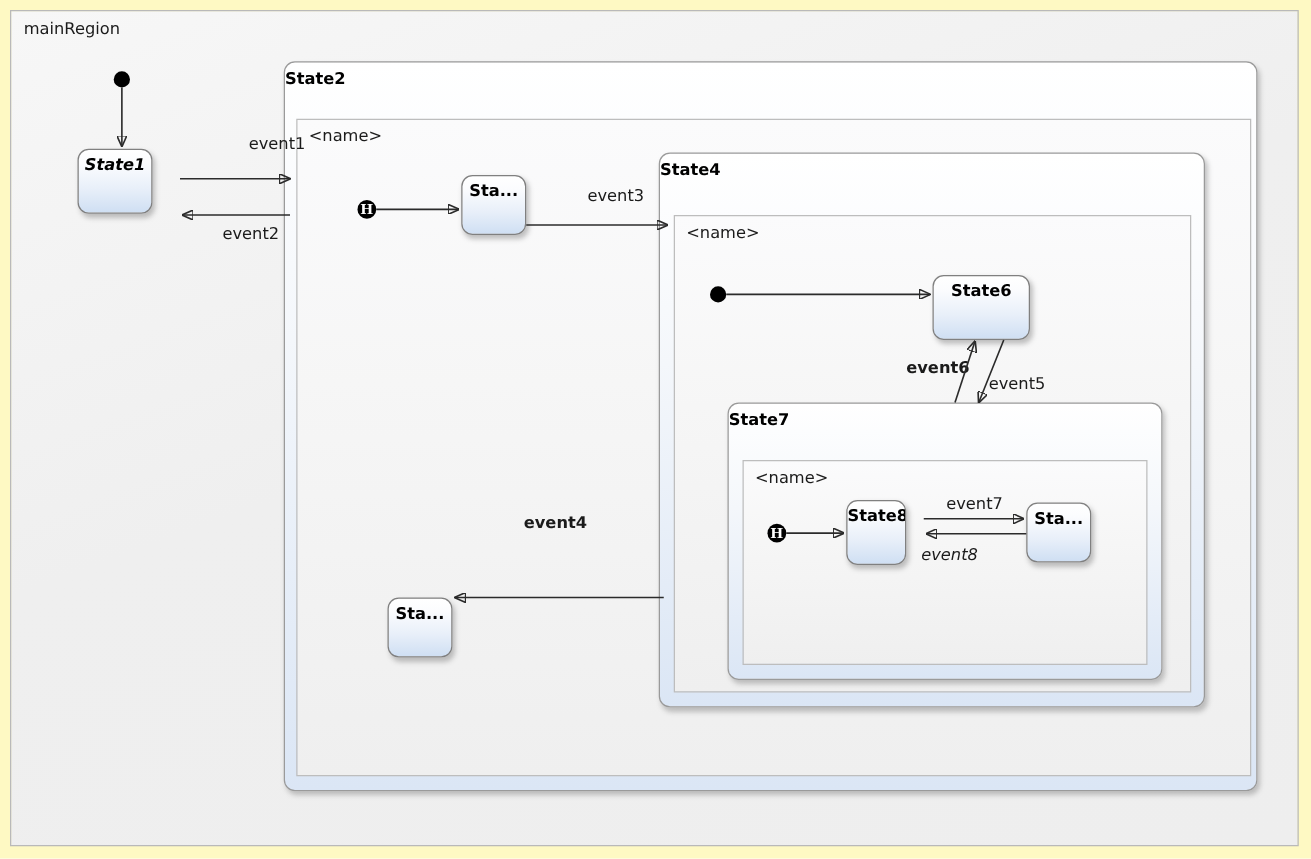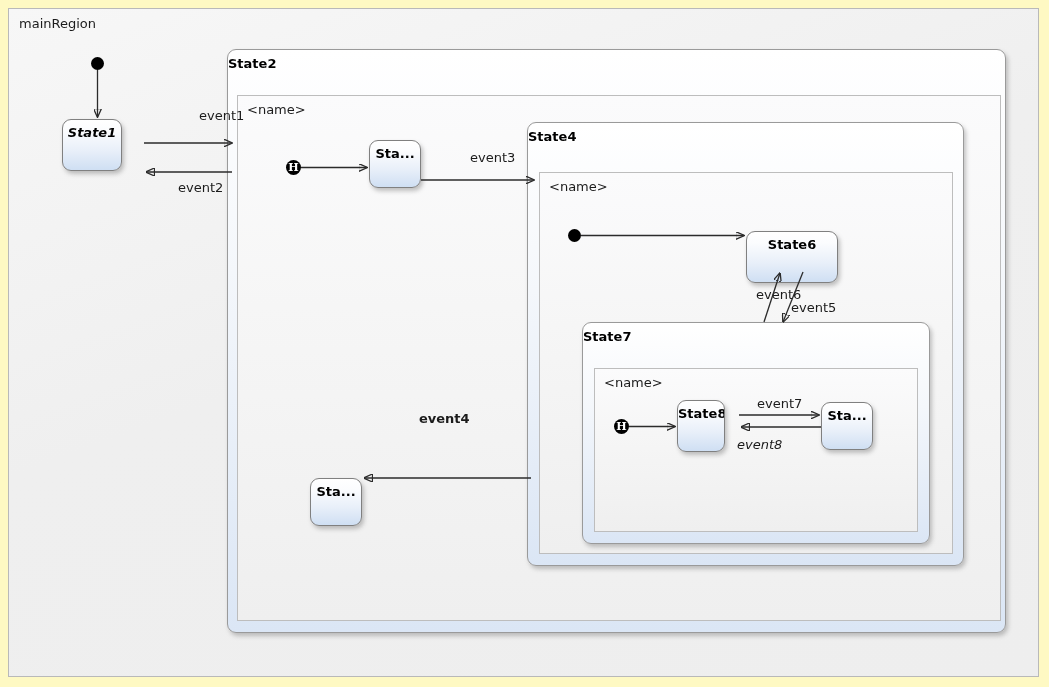--- a/index.html
+++ b/index.html
@@ -163,41 +163,41 @@
 
   <div class="state" id="n-state1" style="left: 62px; top: 119px; width: 60px; height: 52px; font-style: italic;">
     <span class="state-title" style="top: 5px;">State1</span>
   </div>
   <div class="state" id="n-state3" style="left: 369px; top: 140px; width: 52px; height: 48px;">
     <span class="state-title" style="top: 5px;">Sta...</span>
   </div>
   <div class="state" id="n-state5" style="left: 310px; top: 478px; width: 52px; height: 48px;">
     <span class="state-title" style="top: 5px;">Sta...</span>
   </div>
-  <div class="state" id="n-state6" style="left: 746px; top: 231px; width: 92px; height: 52px;">
+  <div class="state" id="n-state6" style="left: 746px; top: 220px; width: 78px; height: 52px;">
     <span class="state-title" style="top: 5px;">State6</span>
   </div>
   <div class="state" id="n-state8" style="left: 677px; top: 400px; width: 48px; height: 52px;">
     <span class="state-title" style="top: 5px;">State8</span>
   </div>
   <div class="state" id="n-state9" style="left: 821px; top: 402px; width: 52px; height: 48px;">
     <span class="state-title" style="top: 5px;">Sta...</span>
   </div>
 
   <div class="initial-node" id="n-init-main" style="left: 91px; top: 57px;"></div>
   <div class="initial-node" id="n-init-s4" style="left: 568px; top: 229px;"></div>
   <div class="history-node" id="n-hist-s2" style="left: 286px; top: 160px;">H</div>
   <div class="history-node" id="n-hist-s7" style="left: 614px; top: 419px;">H</div>
 
   <span class="edge-label" id="lbl-t1" style="left: 159px; top: 108px; margin-left: 40px;">event1</span>
   <span class="edge-label" id="lbl-t2" style="left: 178px; top: 180px;">event2</span>
   <span class="edge-label" id="lbl-t3" style="left: 446px; top: 150px; margin-left: 24px;">event3</span>
   <span class="edge-label" id="lbl-t4" style="left: 419px; top: 411px; font-weight: bold;">event4</span>
   <span class="edge-label" id="lbl-t5" style="left: 791px; top: 300px;">event5</span>
-  <span class="edge-label" id="lbl-t6" style="left: 756px; top: 287px;">event6</span>
+  <span class="edge-label" id="lbl-t6" style="left: 725px; top: 287px; font-weight: bold;">event6</span>
   <span class="edge-label" id="lbl-t7" style="left: 757px; top: 396px;">event7</span>
   <span class="edge-label" id="lbl-t8" style="left: 737px; top: 437px; font-style: italic;">event8</span>
 
   <svg id="edges">
     <defs>
       <marker id="ah" markerWidth="9" markerHeight="8" refX="8.5" refY="4" orient="auto" markerUnits="userSpaceOnUse">
         <path d="M0,0 L9,4 L0,8 z" fill="#2b2b2b" stroke="none"></path>
       </marker>
     </defs>
 

